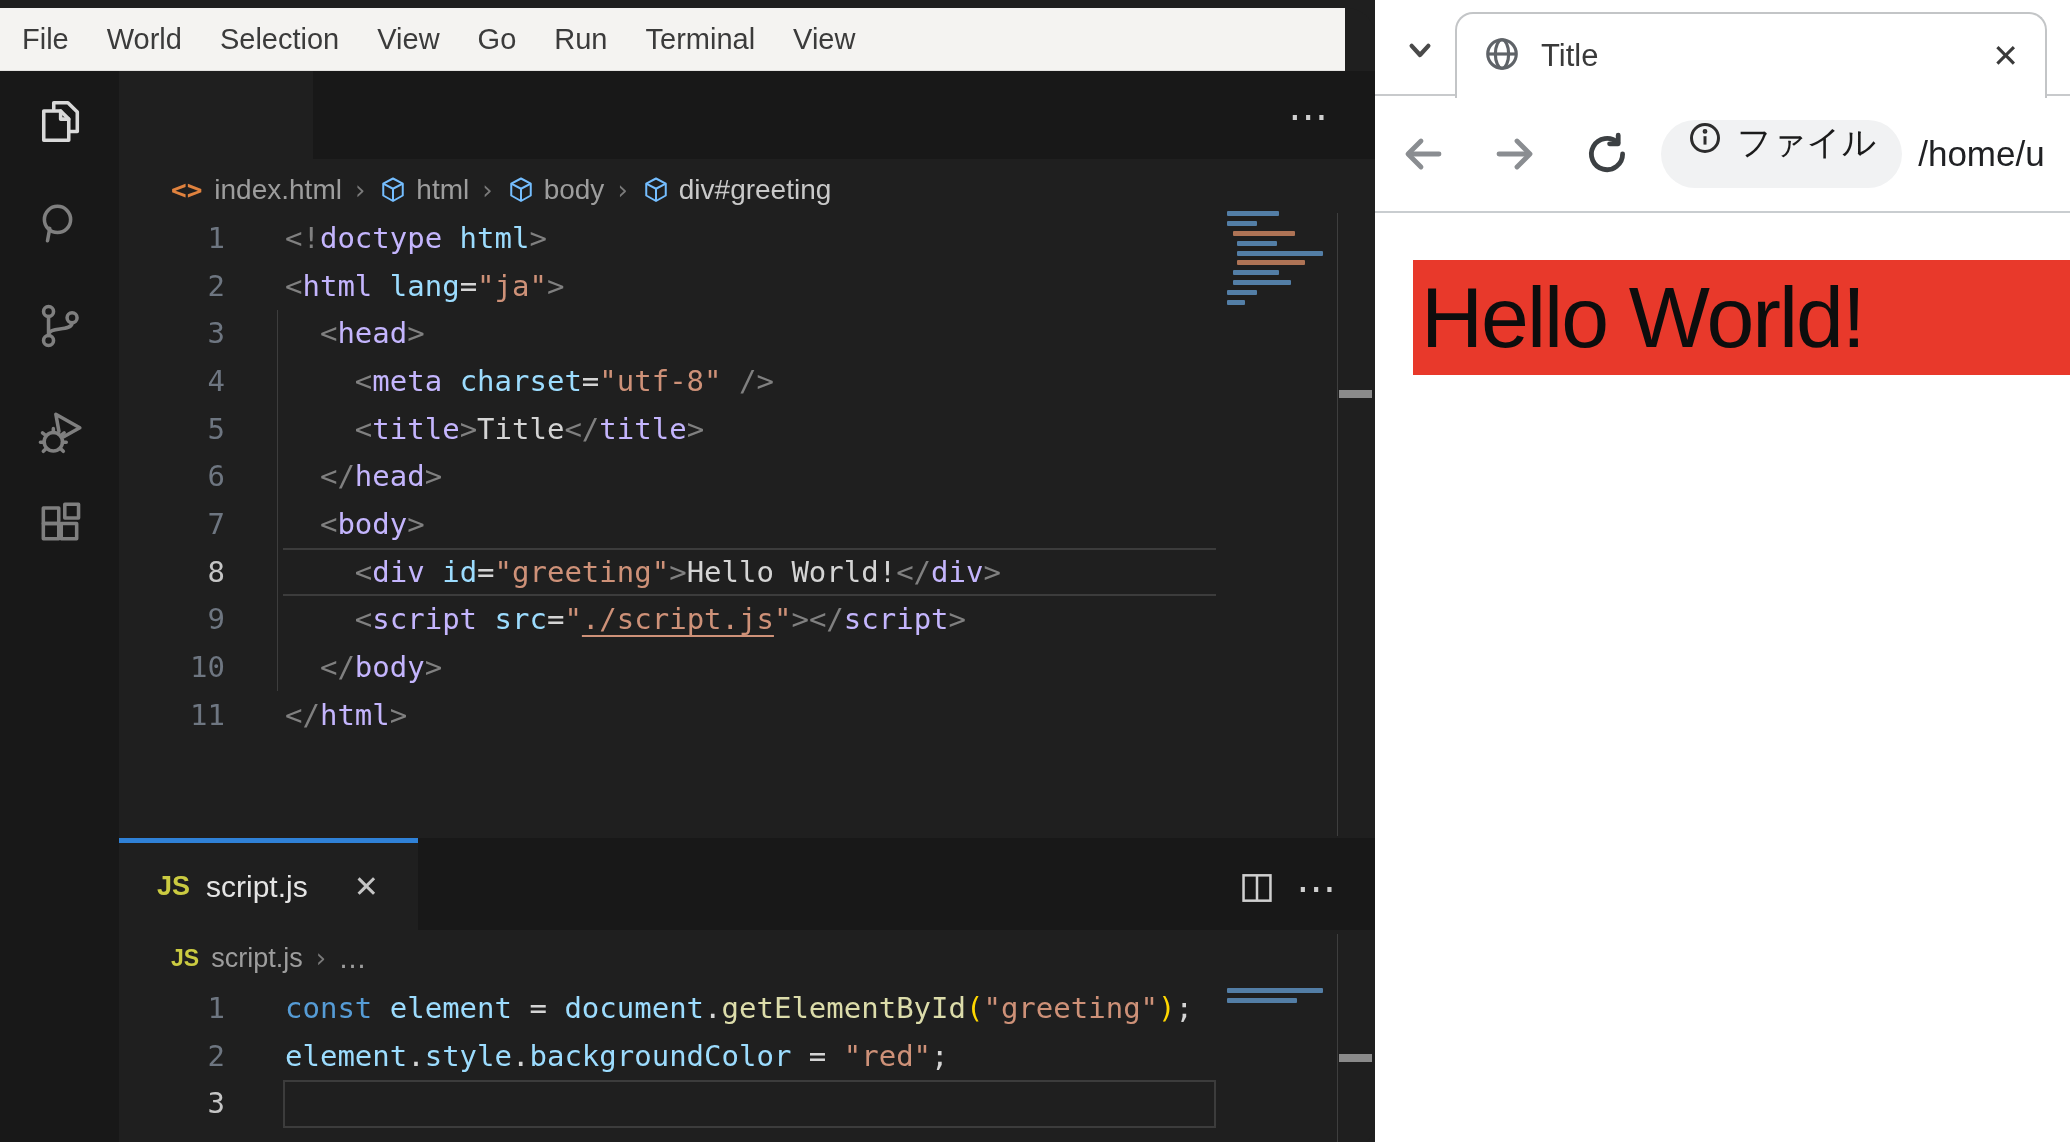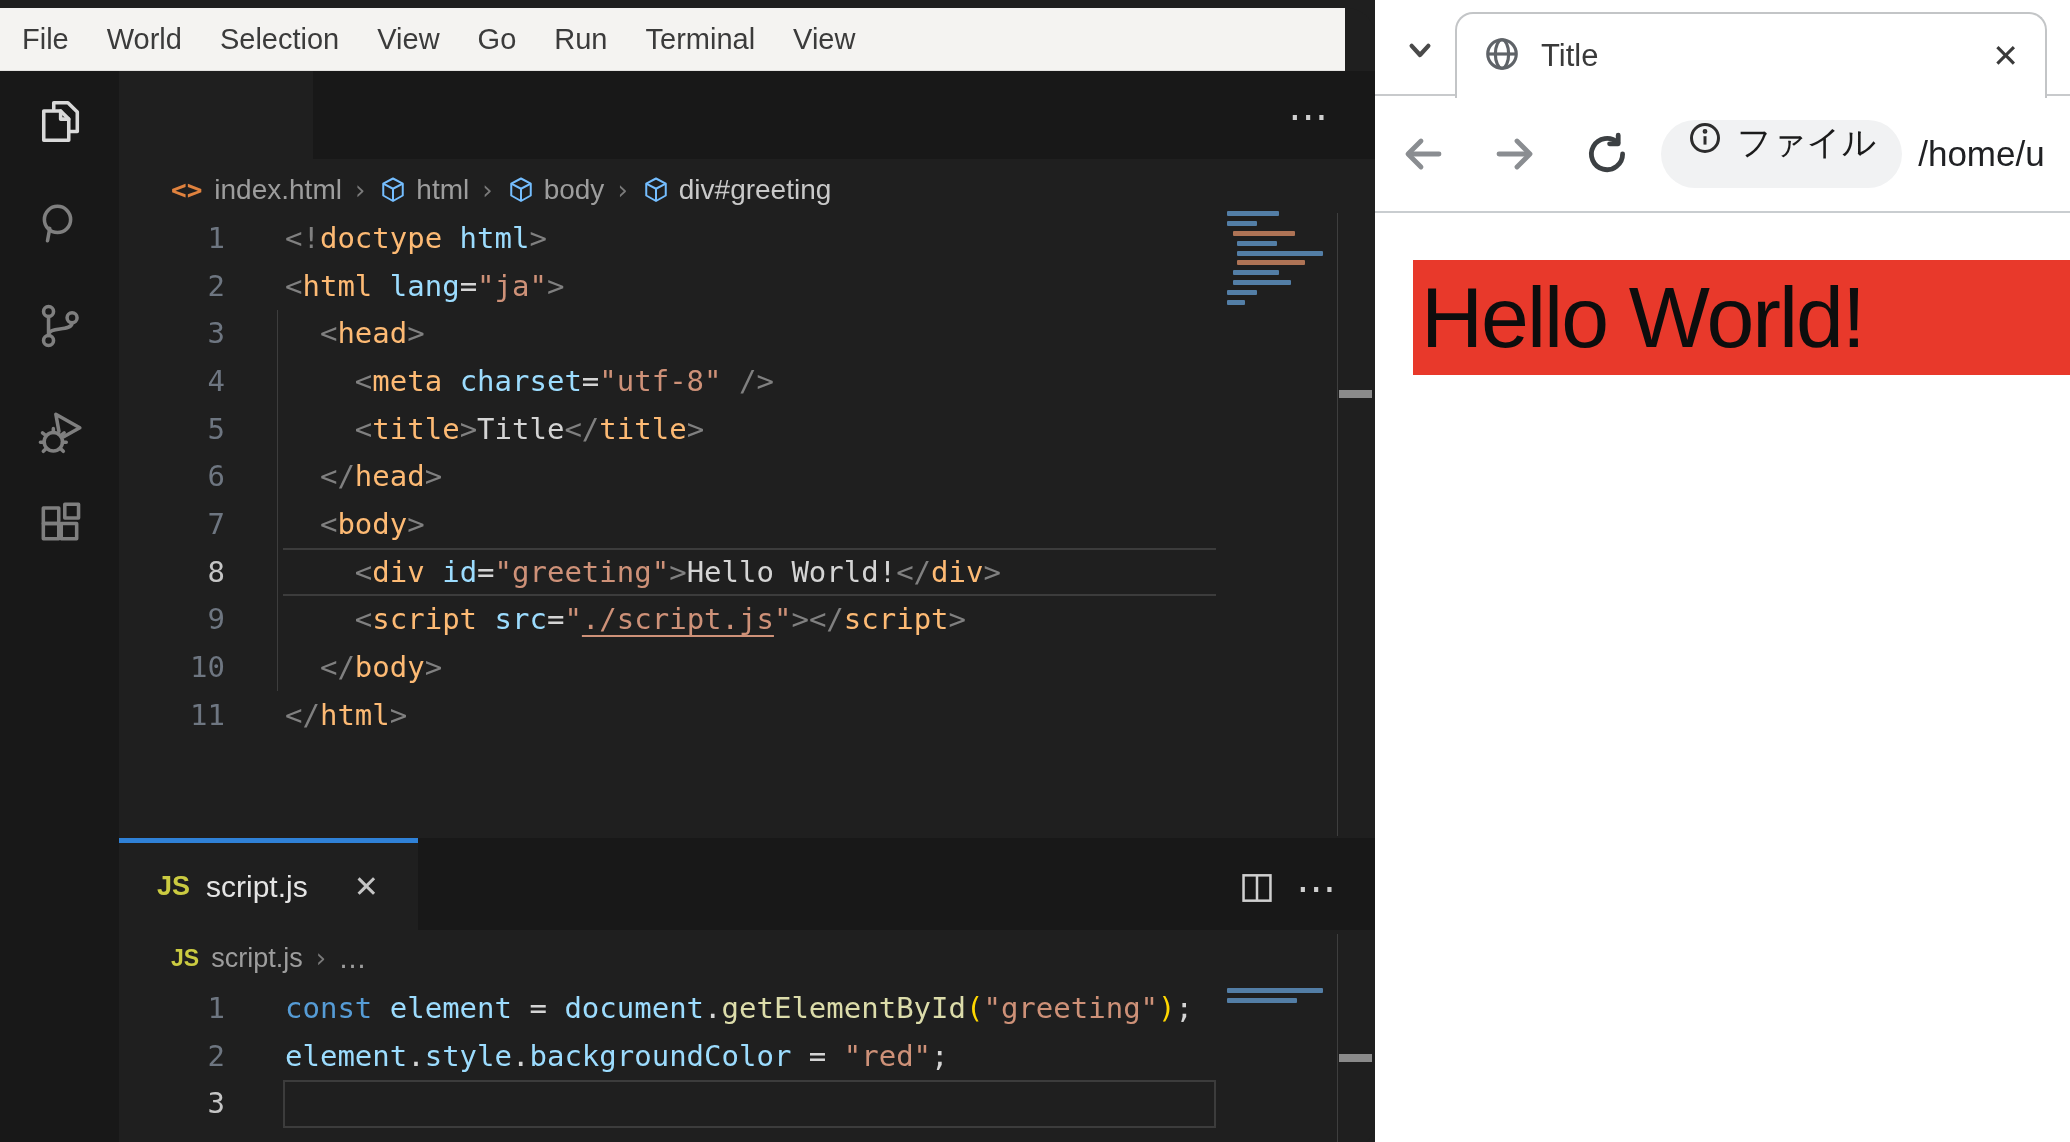--- a/index.html
+++ b/index.html
@@ -29,21 +29,21 @@
   .bc-cube{width:30px;height:30px;margin-right:8px;}
   .bc-cube svg{width:30px;height:30px;stroke:#75beff;fill:none;stroke-width:1.6;stroke-linejoin:round;}
   .bc-last{color:#c9c9c9;}
 
   
   .code-block{font-family:"DejaVu Sans Mono",monospace;font-size:29px;}
   .code-line{display:flex;height:47.7px;align-items:center;}
   .gutter{width:106px;text-align:right;color:#6e7681;flex:0 0 106px;}
   .gutter.cur{color:#c6c6c6;}
   .code-text{padding-left:60px;white-space:pre;}
-  .tk-p{color:#808080;} .tk-t{color:#fdba74;} .tk-a{color:#9cdcfe;} .tk-s{color:#ce9178;}
+  .tk-p{color:#808080;} .tk-t{color:#c4b5fd;} .tk-a{color:#9cdcfe;} .tk-s{color:#ce9178;}
   .tk-x{color:#d4d4d4;} .tk-k{color:#569cd6;} .tk-v{color:#9cdcfe;} .tk-f{color:#dcdcaa;}
   .tk-b{color:#ffd700;} .tk-l{color:#ce9178;text-decoration:underline;text-underline-offset:6px;}
   .indent-guide{width:1px;background:#3d3d3d;}
   .cur-line{border-top:2px solid #3c3c3c;border-bottom:2px solid #3c3c3c;box-sizing:border-box;}
   .cur-line.boxed{border:2px solid #3c3c3c;}
   .minimap{width:104px;}
   .mm-bar{position:absolute;height:5px;border-radius:1px;}
   .sb-line{width:1px;background:#3e3e3e;}
   .sb-thumb{background:#8a8a8a;}
 

